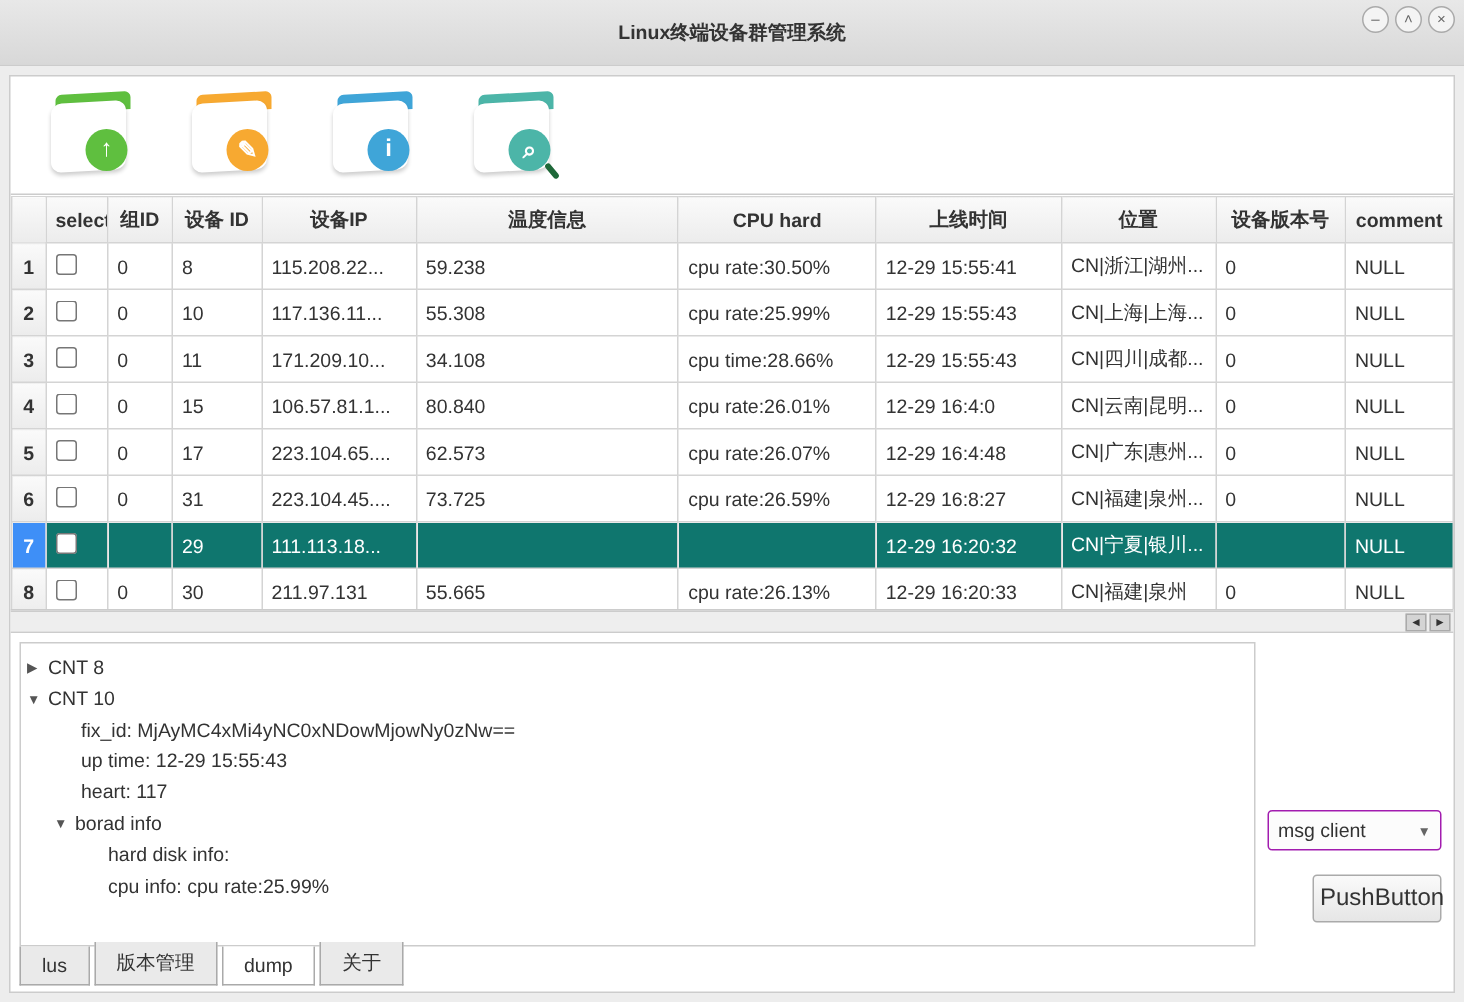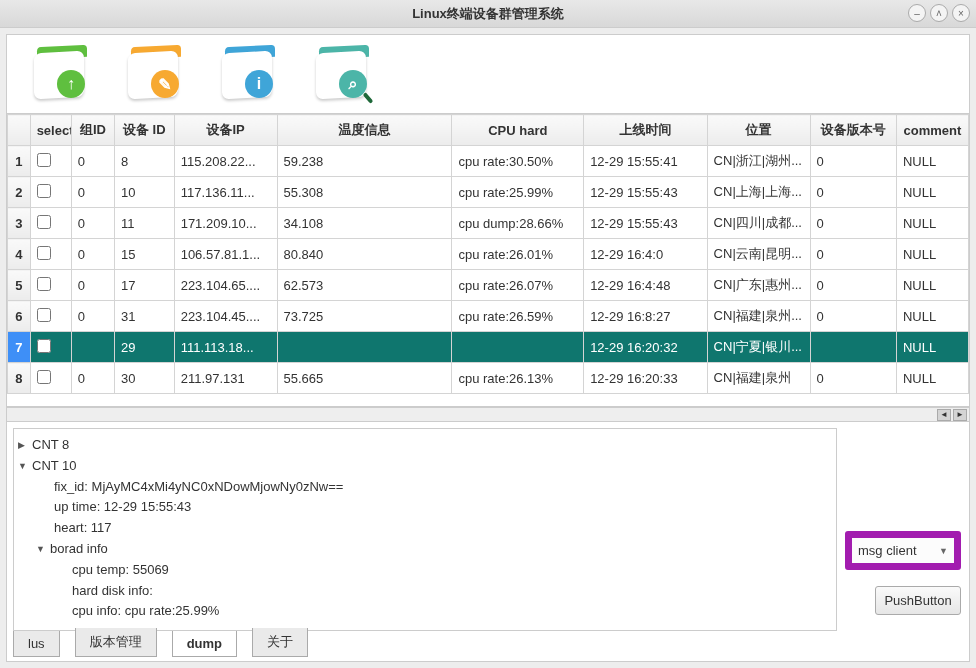--- a/index.html
+++ b/index.html
@@ -1,18 +1,18 @@
 <!DOCTYPE html>
 <html><head>
 <meta charset="utf-8">
 <style>
 * { box-sizing: border-box; margin: 0; padding: 0; }
 body { font-family: sans-serif; font-size: 13px; background: #f0f0f0; color: #333; }
 .window { width: 976px; height: 668px; background: #ededed; display: flex; flex-direction: column; position: relative; }
-.titlebar { height: 28px; display: flex; align-items: center; justify-content: center; background: linear-gradient(#e8e8e8,#d8d8d8); border-bottom: 1px solid #ccc; position: relative; }
+.titlebar { height: 44px; display: flex; align-items: center; justify-content: center; background: linear-gradient(#e8e8e8,#d8d8d8); border-bottom: 1px solid #ccc; position: relative; }
 .titlebar .title { font-weight: bold; font-size: 13px; }
 .win-controls { position: absolute; right: 6px; top: 4px; display: flex; gap: 4px; }
 .win-btn { width: 18px; height: 18px; border-radius: 50%; border: 1px solid #aaa; background: #f4f4f4; display: flex; align-items: center; justify-content: center; font-size: 10px; color: #666; cursor: pointer; }
 .main { flex: 1; background: #fff; margin: 6px; border: 1px solid #ccc; display: flex; flex-direction: column; overflow: hidden; }
 .toolbar { height: 78px; display: flex; align-items: center; gap: 30px; padding-left: 20px; }
 .tool-icon { width: 64px; height: 56px; cursor: pointer; position: relative; }
 .doc-shape { position: absolute; width: 50px; height: 46px; background: #fff; border-radius: 7px; top: 6px; left: 7px; box-shadow: 0 2px 3px rgba(0,0,0,0.2); transform: skewY(-3deg); }
 .doc-tab { position: absolute; width: 50px; height: 12px; border-radius: 4px 4px 0 0; top: 0; left: 10px; transform: skewY(-3deg); }
 .tab-green { background: #5fbf3f; }
 .tab-orange { background: #f7a931; }
@@ -35,26 +35,26 @@
 .table-scrollbar { height: 14px; background: #eee; border-top: 1px solid #ccc; display:flex; justify-content:flex-end; align-items:center; padding:0 2px; gap:2px; }
 .sb-btn { width:14px; height:12px; background:#d4d4d4; border:1px solid #aaa; font-size:8px; display:flex; align-items:center; justify-content:center; }
 .bottom-pane { height: 210px; display: flex; border-top: 1px solid #ccc; }
 .tree-wrap { flex: 1; border: 1px solid #ccc; margin: 6px 4px 0 6px; overflow-y: scroll; background: #fff; padding: 6px 4px; font-size: 13px; line-height: 1.6; }
 .tree-item { display: flex; align-items: center; gap: 4px; }
 .tree-indent-1 { padding-left: 18px; }
 .tree-indent-2 { padding-left: 36px; }
 .tree-indent-3 { padding-left: 54px; }
 .tri { font-size: 9px; color: #555; width: 10px; display:inline-block; }
 .side-panel { width: 128px; display: flex; flex-direction: column; justify-content: flex-end; padding: 0 8px 16px 4px; gap: 16px; }
-.combo { border: 7px solid #a21caf; background: #fcfcfc; padding: 5px 6px; display: flex; justify-content: space-between; align-items: center; border-radius: 3px; cursor: pointer; font-size: 13px; }
+.combo { border: 1px solid #a21caf; background: #fcfcfc; padding: 5px 6px; display: flex; justify-content: space-between; align-items: center; border-radius: 3px; cursor: pointer; font-size: 13px; }
 .combo-arrow { font-size: 9px; color: #666; }
-.push-btn { border: 1px solid #aaa; background: linear-gradient(#fafafa,#e6e6e6); padding: 6px 4px; text-align: center; border-radius: 3px; cursor: pointer; font-size: 13px; margin-left: 30px; }
-.tabs { height: 30px; display: flex; align-items: flex-end; padding: 0 6px 4px 6px; gap: 16px; text-align: center; }
+.push-btn { border: 1px solid #aaa; background: linear-gradient(#fafafa,#e6e6e6); padding: 6px 4px; text-align: center; border-radius: 3px; cursor: pointer; font-size: 16px; margin-left: 30px; }
+.tabs { height: 30px; display: flex; align-items: flex-end; padding: 0 6px 4px 6px; gap: 4px; text-align: center; }
 .tab { border: 1px solid #aaa; border-top: none; padding: 5px 14px; background: #eaeaea; cursor: pointer; margin-right: -1px; font-size: 13px; }
-.tab.active { background: #fff; font-weight: bold; }
+.tab.active { background: #fff; }
 .watermark { position: absolute; bottom: 6px; right: 12px; color: rgba(120,120,120,0.45); font-size: 18px; font-style: italic; pointer-events: none; }
 </style>
 </head>
 <body>
 
 <div class="window">
   <div class="titlebar">
     <span class="title">Linux终端设备群管理系统</span>
     <div class="win-controls">
       <div class="win-btn">–</div>
@@ -145,21 +145,21 @@
               <td>0</td>
               <td>NULL</td>
             </tr>
             <tr>
               <td class="rownum">3</td>
               <td><input type="checkbox" style=""></td>
               <td>0</td>
               <td>11</td>
               <td>171.209.10...</td>
               <td>34.108</td>
-              <td>cpu dump:28.66%</td>
+              <td>cpu time:28.66%</td>
               <td>12-29 15:55:43</td>
               <td>CN|四川|成都...</td>
               <td>0</td>
               <td>NULL</td>
             </tr>
             <tr>
               <td class="rownum">4</td>
               <td><input type="checkbox" style=""></td>
               <td>0</td>
               <td>15</td>
@@ -248,23 +248,20 @@
             <span>up time: 12-29 15:55:43</span>
           </div>
         <div class="tree-item tree-indent-2">
             <span>heart: 117</span>
           </div>
         <div class="tree-item tree-indent-1">
             <span class="tri">▼</span>
             <span>borad info</span>
           </div>
         <div class="tree-item tree-indent-3">
-            <span>cpu temp: 55069</span>
-          </div>
-        <div class="tree-item tree-indent-3">
             <span>hard disk info:</span>
           </div>
         <div class="tree-item tree-indent-3">
             <span>cpu info: cpu rate:25.99%</span>
           </div>
 
       </div>
       <div class="side-panel">
         <div class="combo">
           <span>msg client</span>

